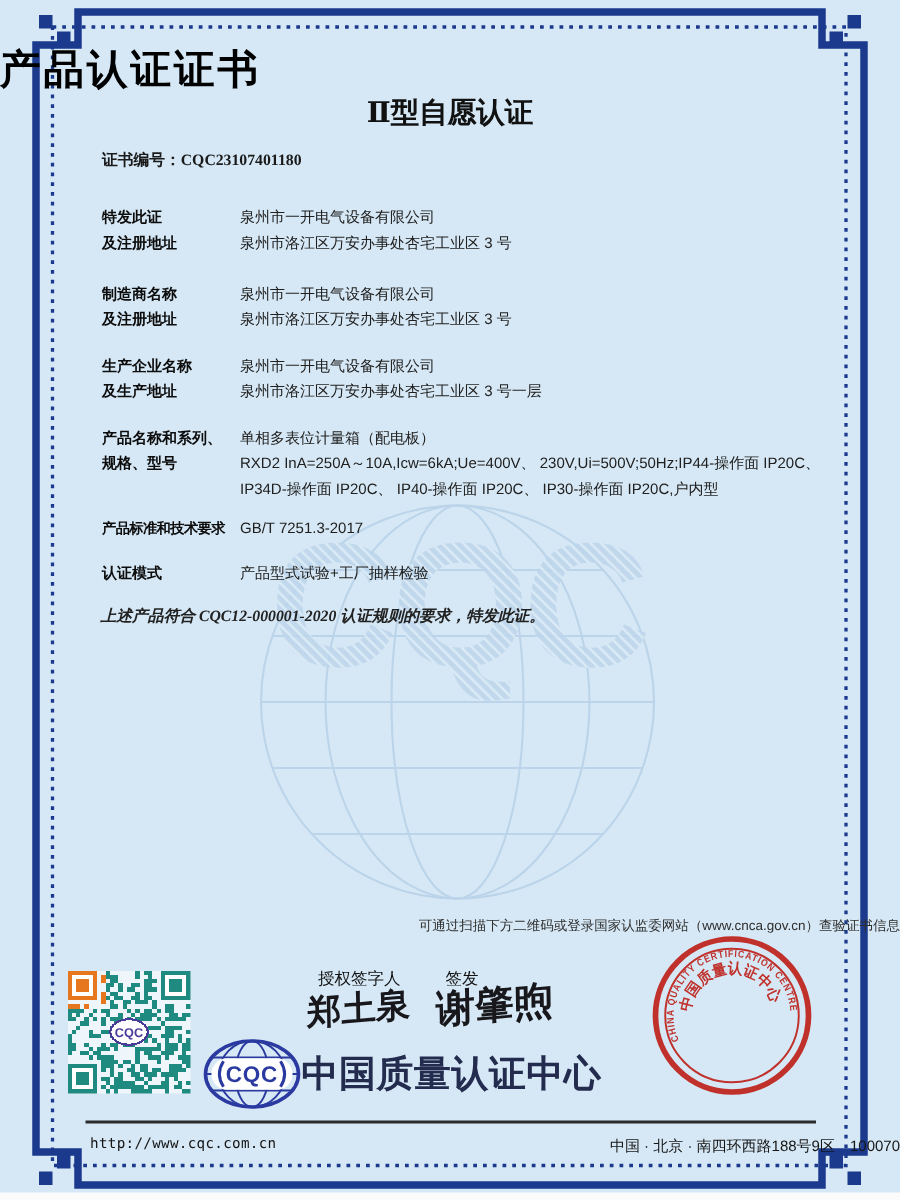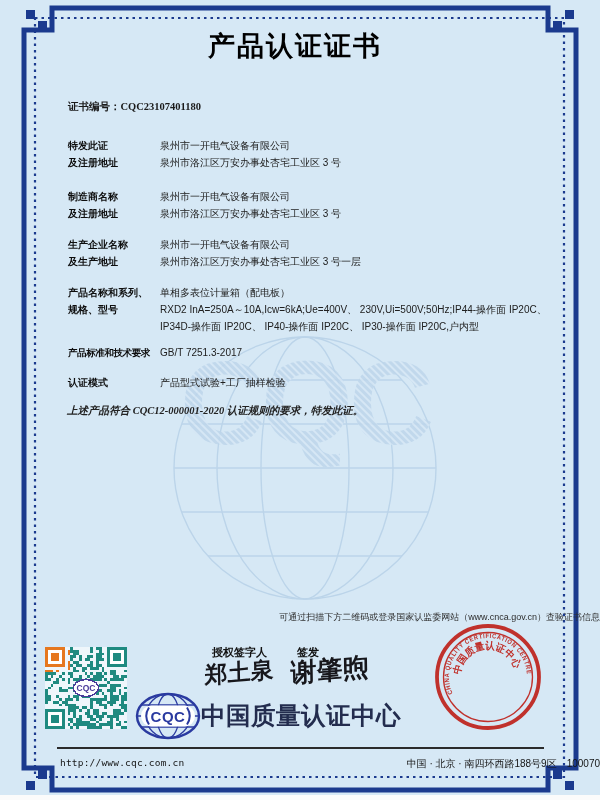--- a/index.html
+++ b/index.html
@@ -5,35 +5,35 @@
   html,body{margin:0;padding:0;background:#888;}
   *{box-sizing:border-box;}
   .cert{
     position:relative;width:600px;height:800px;margin:0 auto;
     background:#d6e8f5;overflow:hidden;
     font-family:"Liberation Sans","DejaVu Sans",sans-serif;color:#1f1f1f;
   }
   .abs{position:absolute;}
   svg{display:block;}
   
-  .title{top:28px;left:0;width:590px;text-align:center;font-size:27px;font-weight:900;letter-spacing:2px;color:#000;}
+  .title{top:28px;left:0;width:590px;font-size:27px;font-weight:900;letter-spacing:2px;color:#000;}
   .subtitle{top:62px;left:0;width:600px;text-align:center;font-size:19px;font-weight:600;
     font-family:"Liberation Serif","DejaVu Serif",serif;color:#111;}
   .certno{top:100px;left:68px;font-family:"Liberation Serif","DejaVu Serif",serif;font-weight:700;font-size:10.5px;color:#1a1a1a;}
   .dates{top:100px;left:378px;font-family:"Liberation Serif","DejaVu Serif",serif;font-weight:700;font-size:10.5px;line-height:17px;color:#1a1a1a;}
   
   .row{left:0;width:600px;font-size:10px;line-height:12px;}
   .row .lab{position:absolute;left:68px;top:0;font-weight:700;color:#0d0d0d;white-space:nowrap;}
   .row .lab.narrow{font-size:9.5px;letter-spacing:-0.4px;}
   .row .val{position:absolute;left:160px;top:0;color:#202020;white-space:nowrap;}
   .statement{top:404px;left:67px;font-family:"Liberation Serif","DejaVu Serif",serif;
     font-style:italic;font-weight:600;font-size:10.5px;color:#222;}
   
   .verify{top:611px;left:0;width:600px;text-align:right;font-size:9px;color:#2e2e2e;}
-  .sig-label{font-size:11px;font-weight:700;color:#111;}
+  .sig-label{font-size:11px;font-weight:400;color:#111;}
   .sig-name{font-family:"Liberation Serif","DejaVu Serif",serif;font-weight:700;color:#17171c;
     transform:rotate(-5deg) skewX(-4deg);transform-origin:left bottom;white-space:nowrap;}
   .org-name{top:699px;left:201px;font-size:24.5px;font-weight:700;color:#232c4e;letter-spacing:0.5px;white-space:nowrap;}
   
   .foot-rule{top:747px;left:57px;width:487px;height:1.5px;background:#2b2b2b;}
   .foot{top:757px;font-size:10px;color:#151515;white-space:nowrap;}
   .foot.mono{font-family:"DejaVu Sans Mono","Liberation Mono",monospace;font-size:9.5px;letter-spacing:0.2px;}
   .foot.center{left:0;width:600px;text-align:right;}
   .foot.right{left:370px;width:174px;text-align:right;}
   .scan-strip{left:0;top:795px;width:600px;height:5px;background:#fbfbfb;}
@@ -77,20 +77,21 @@
         <rect x="553" y="21" width="9" height="9"></rect>
       <rect x="26" y="781" width="9" height="9"></rect>
         <rect x="38" y="770" width="9" height="9"></rect>
       <rect x="565" y="781" width="9" height="9"></rect>
         <rect x="553" y="770" width="9" height="9"></rect>
     </g>
     <rect x="35" y="18" width="529" height="759" fill="none" stroke="#1b3a8e" stroke-width="2.2" stroke-dasharray="2.5 4"></rect>
   </svg>
 
   <div class="abs title">产品认证证书</div>
+  <div class="abs subtitle">Ⅱ型自愿认证</div>
   <div class="abs certno">
     <span>证书编号：</span><span>CQC23107401180</span>
   </div>
 
   <div class="abs row" style="top:140px">
     <span class="lab">特发此证</span>
     <span class="val">泉州市一开电气设备有限公司</span>
   </div>
   <div class="abs row" style="top:157px">
     <span class="lab">及注册地址</span>

